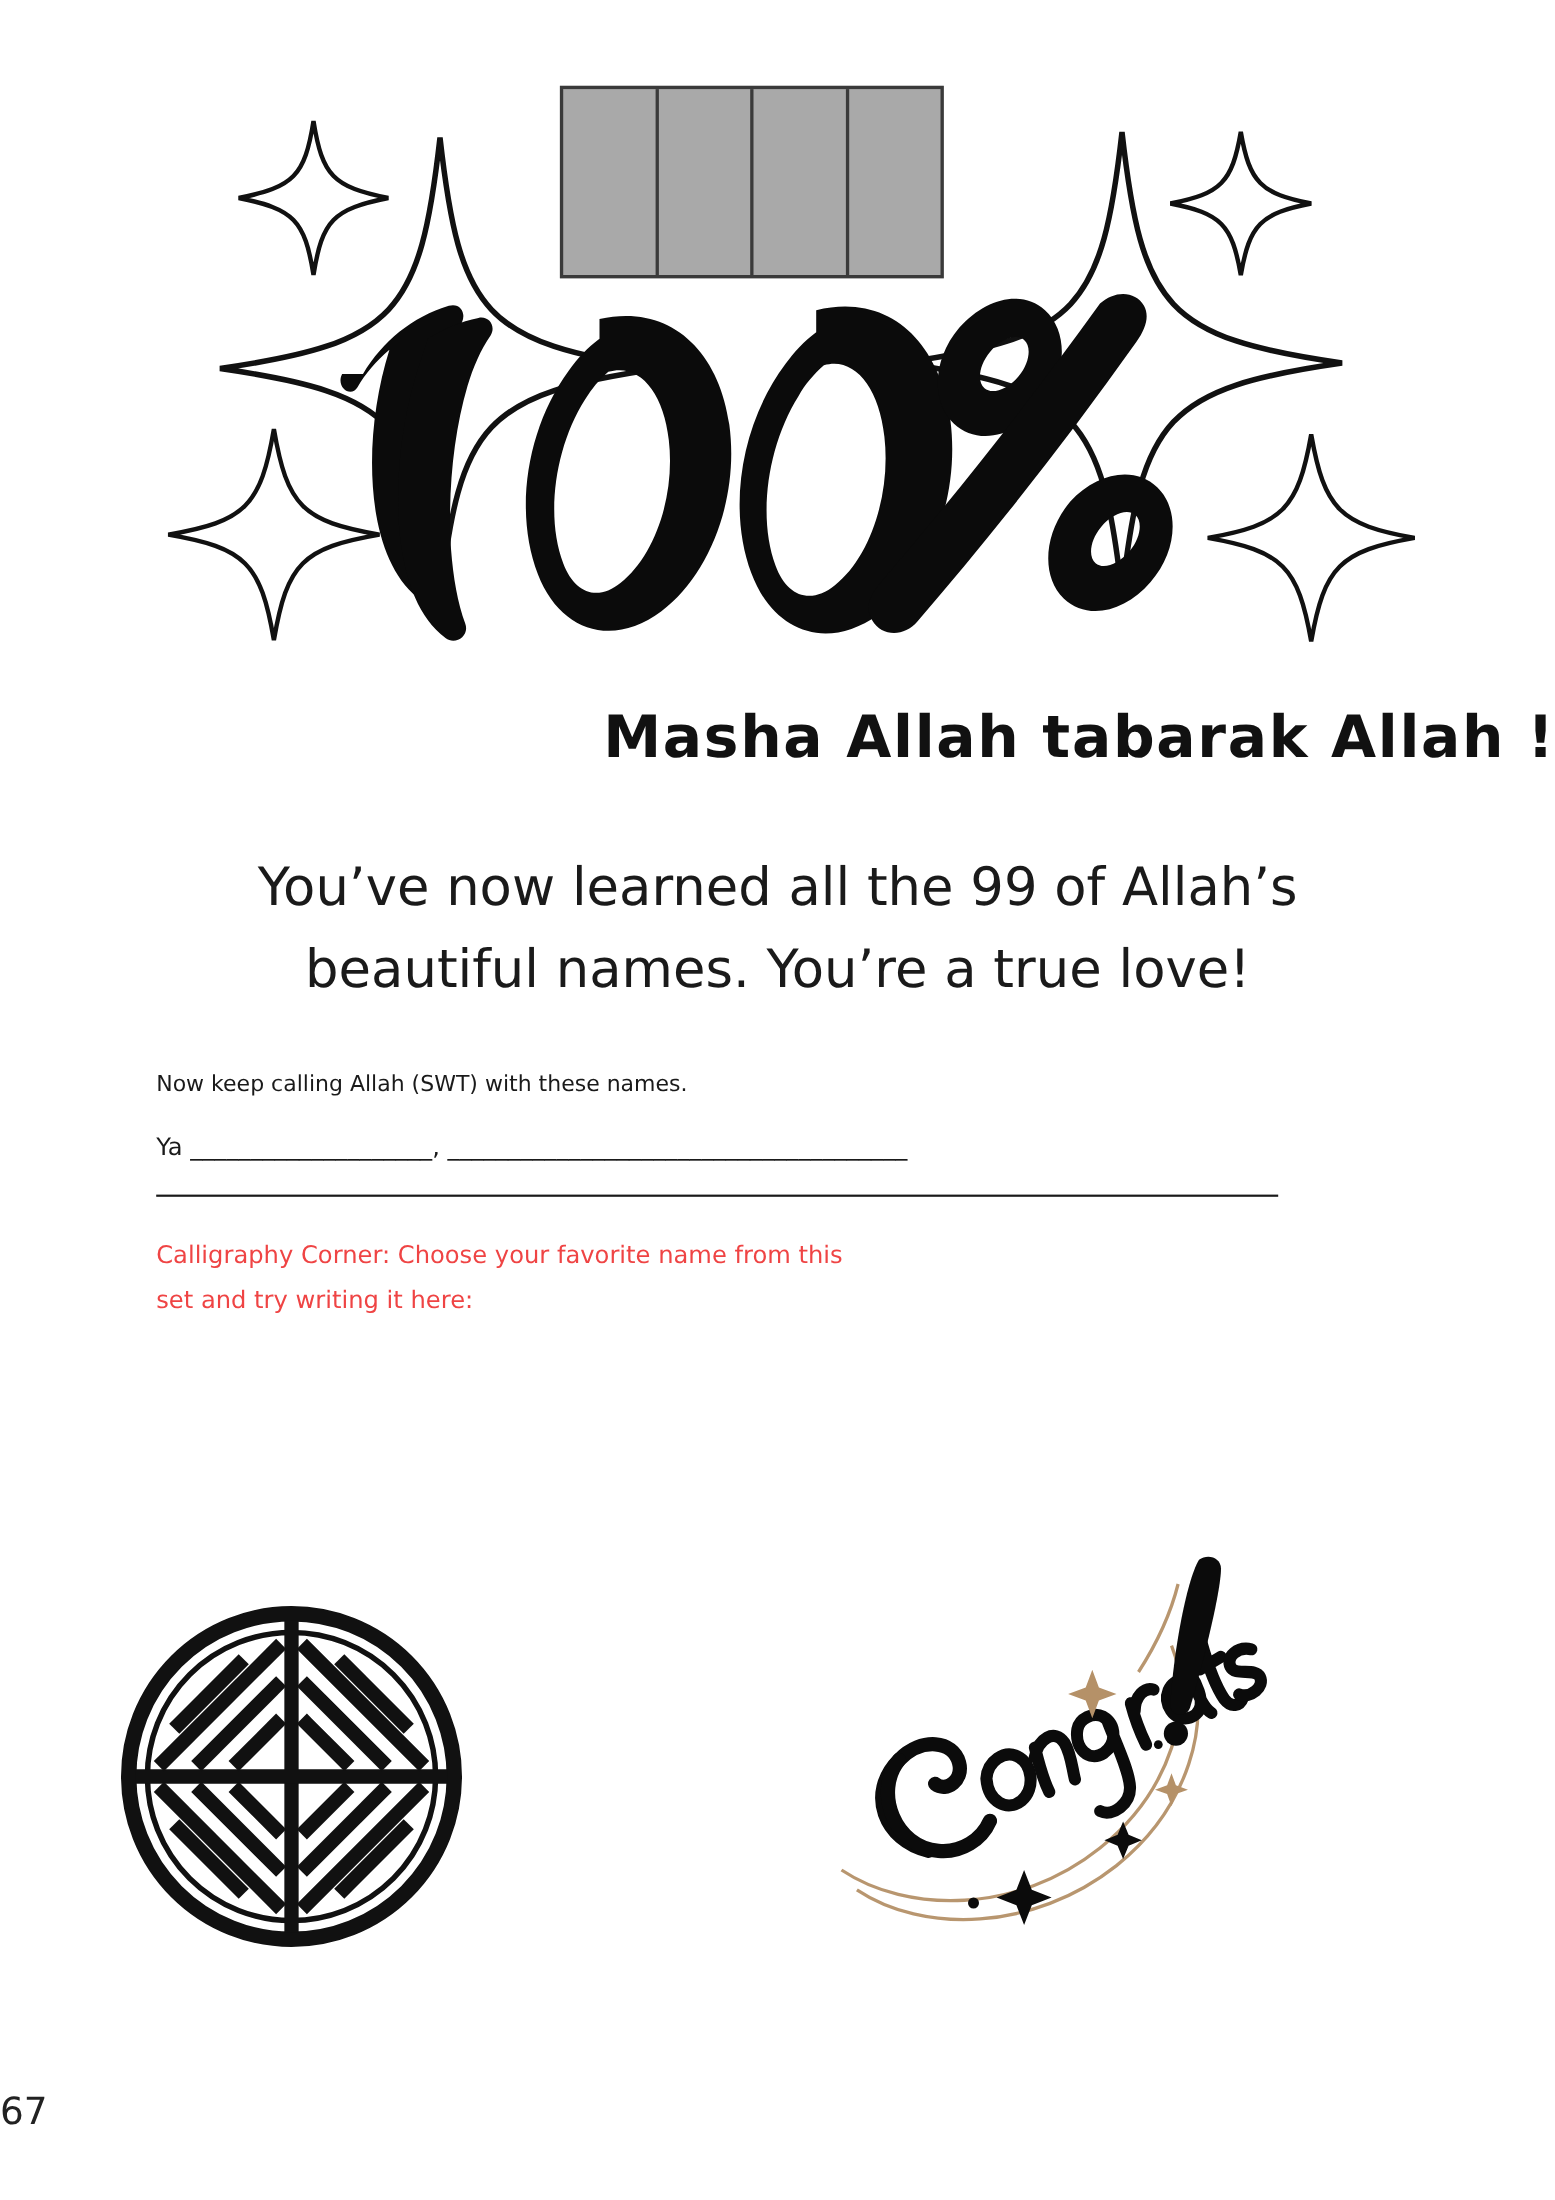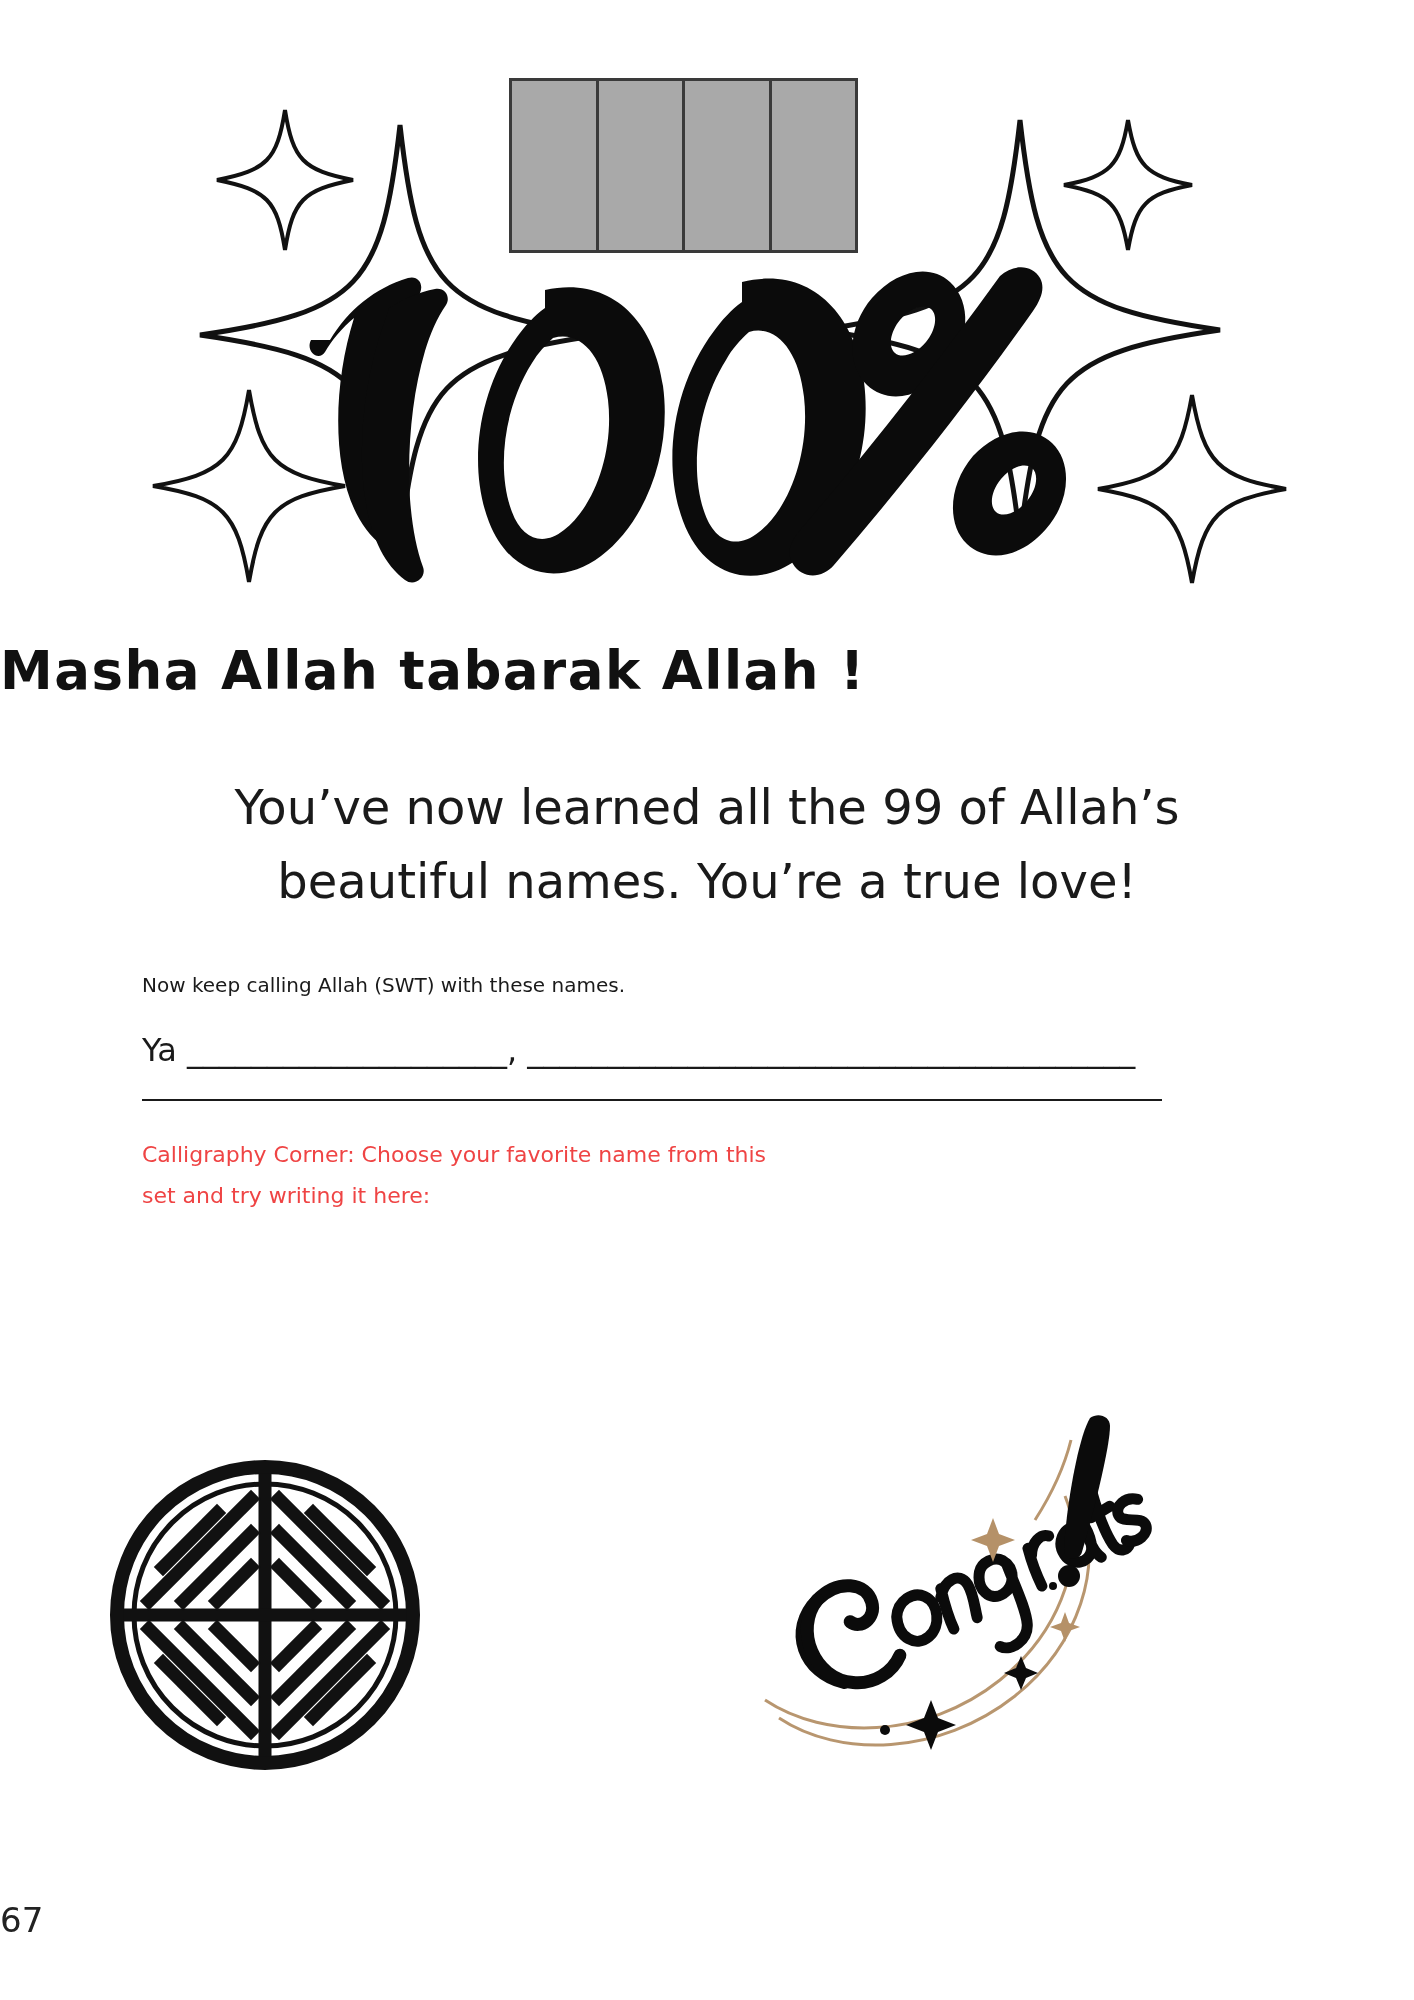--- a/index.html
+++ b/index.html
@@ -31,21 +31,21 @@
     height: 600px;
   }
   .hero svg { display: block; }
 
   
   .masha {
     position: absolute;
     left: 0;
     top: 640px;
     width: 1414px;
-    text-align: left;
+    text-align: right;
     font-family: "DejaVu Sans", sans-serif;
     font-size: 53px;
     font-weight: 700;
     letter-spacing: 1.5px;
     color: #111111;
     white-space: nowrap;
   }
 
   .subhead {
     position: absolute;
@@ -67,21 +67,21 @@
     width: 1140px;
   }
   .body-line {
     font-size: 20px;
     line-height: 1.0;
     color: #1a1a1a;
     margin-bottom: 36px;
     white-space: nowrap;
   }
   .blank-line {
-    font-size: 32px;
+    font-size: 22px;
     letter-spacing: 0px;
     color: #1a1a1a;
     margin-bottom: 30px;
     white-space: nowrap;
   }
   .rule {
     width: 1020px;
     height: 2px;
     background: #1a1a1a;
     margin: 22px 0 34px 0;

